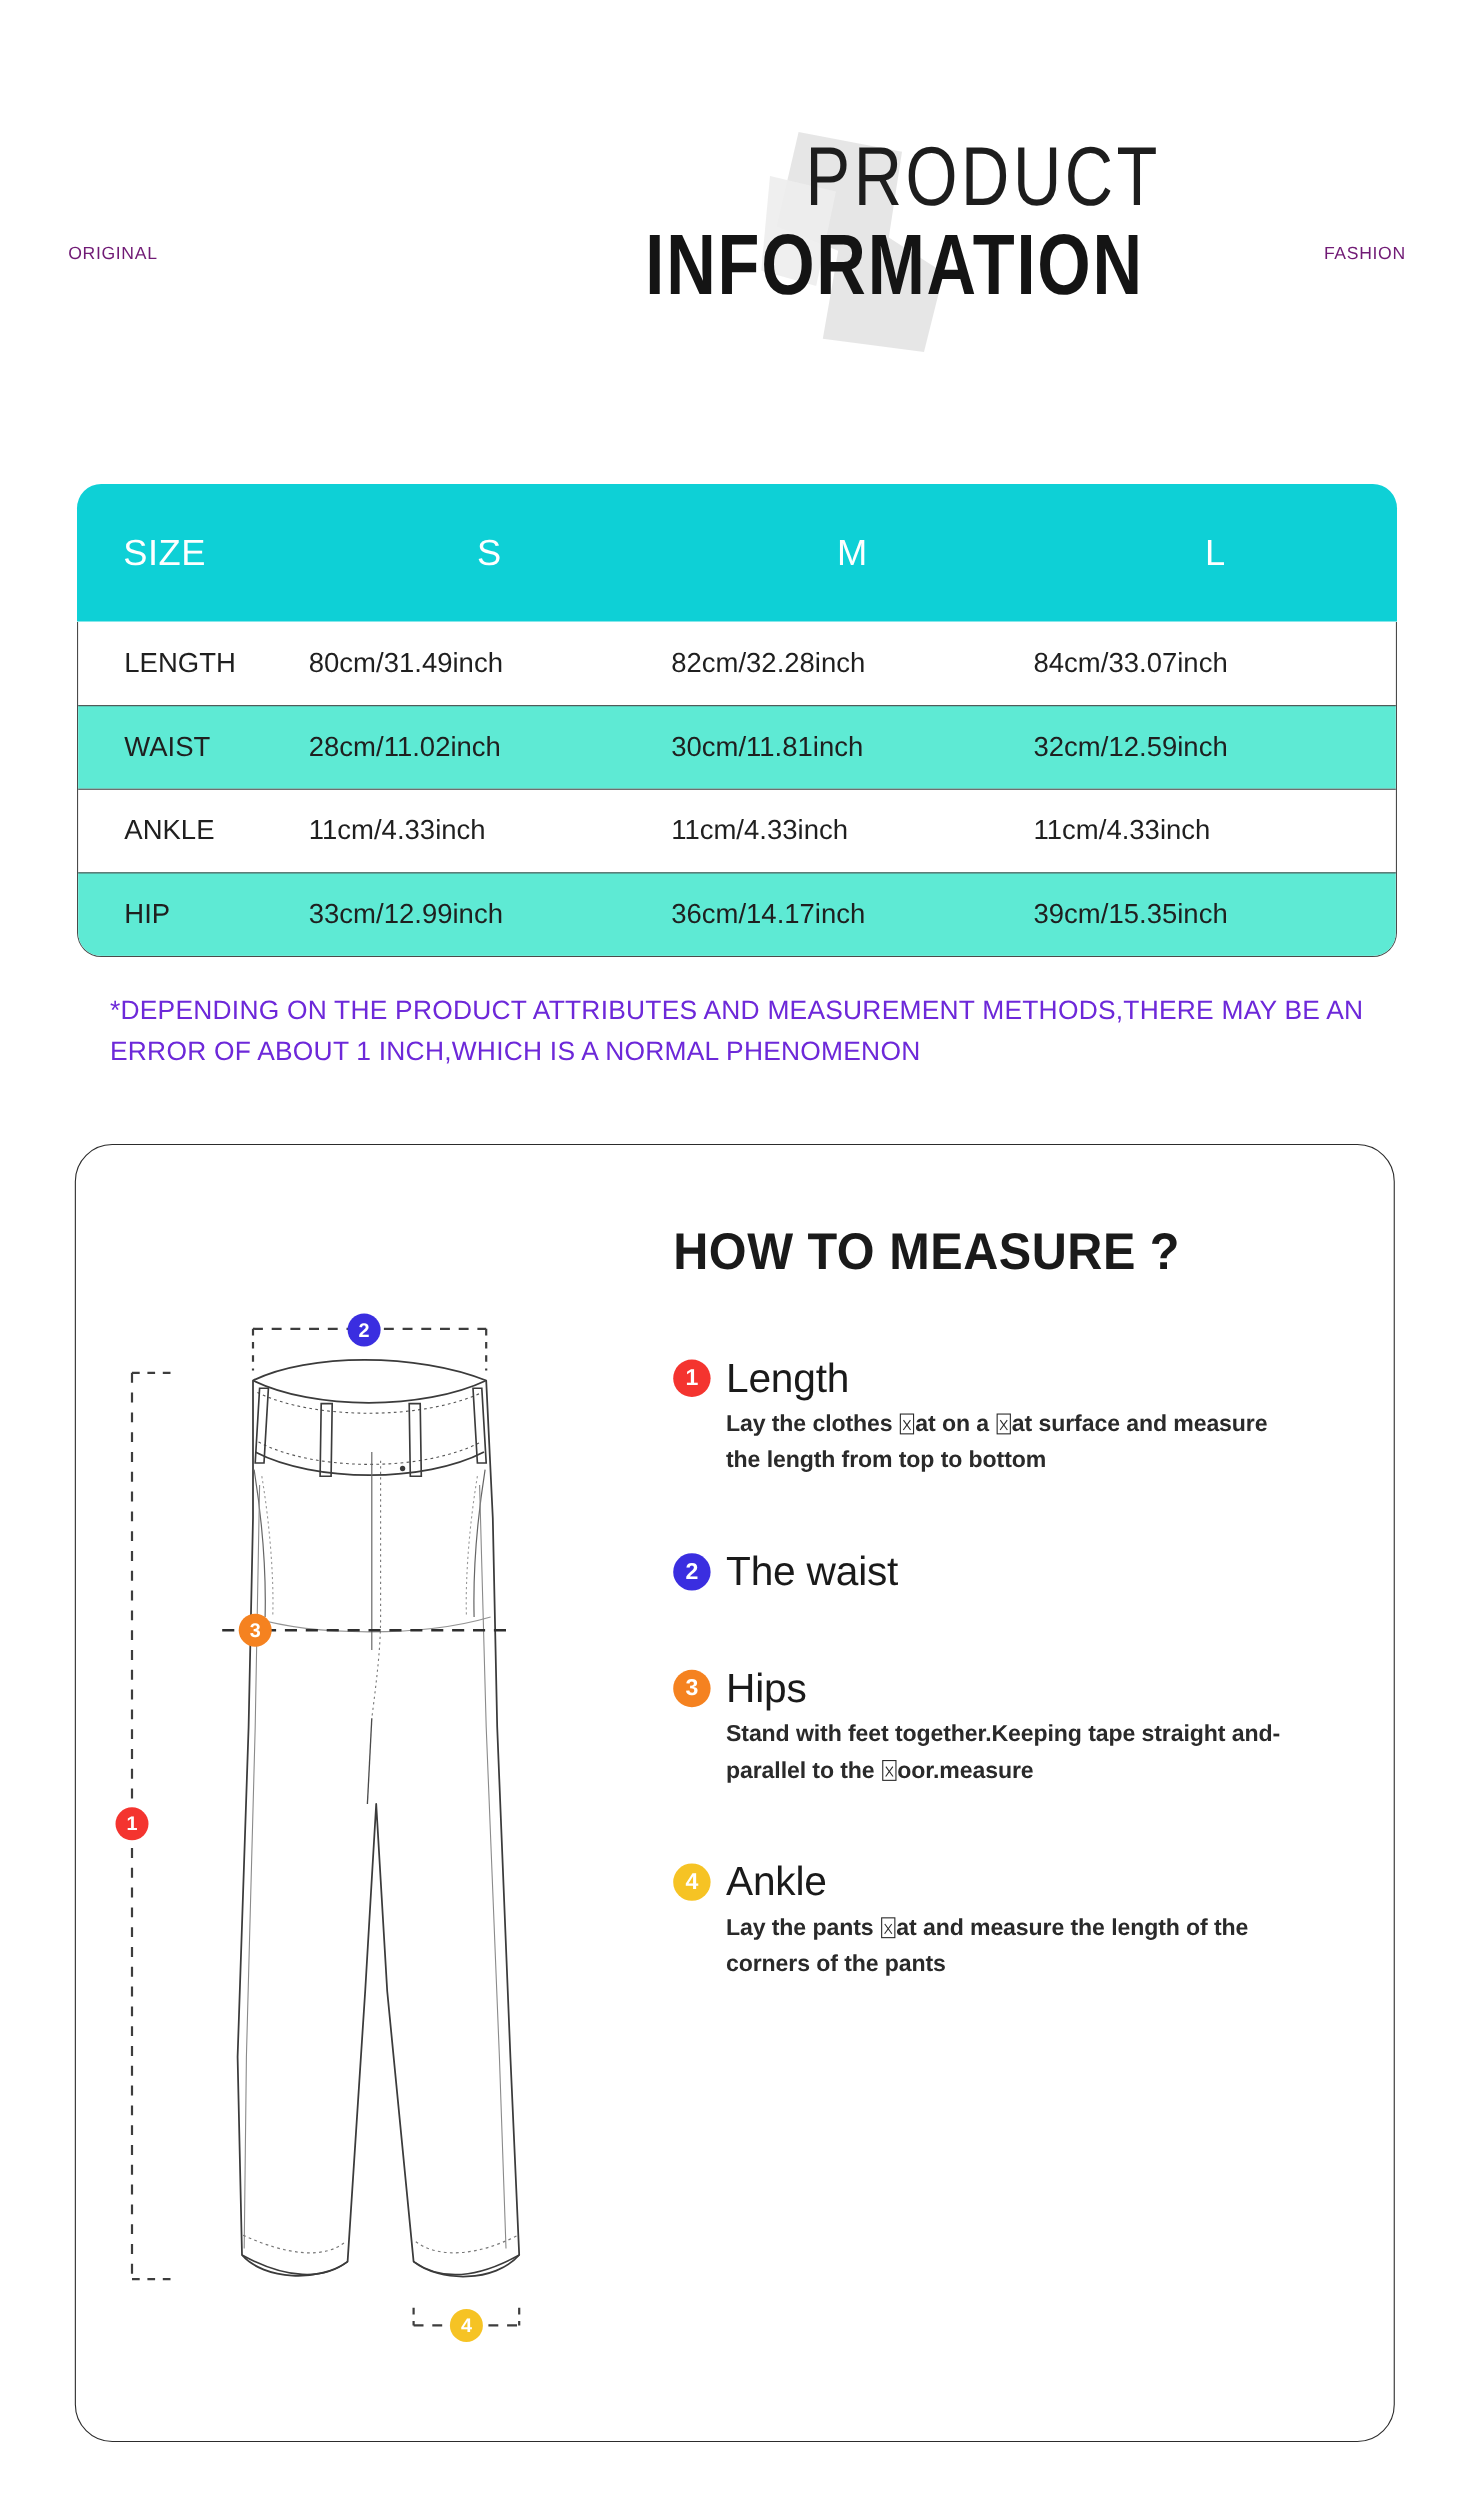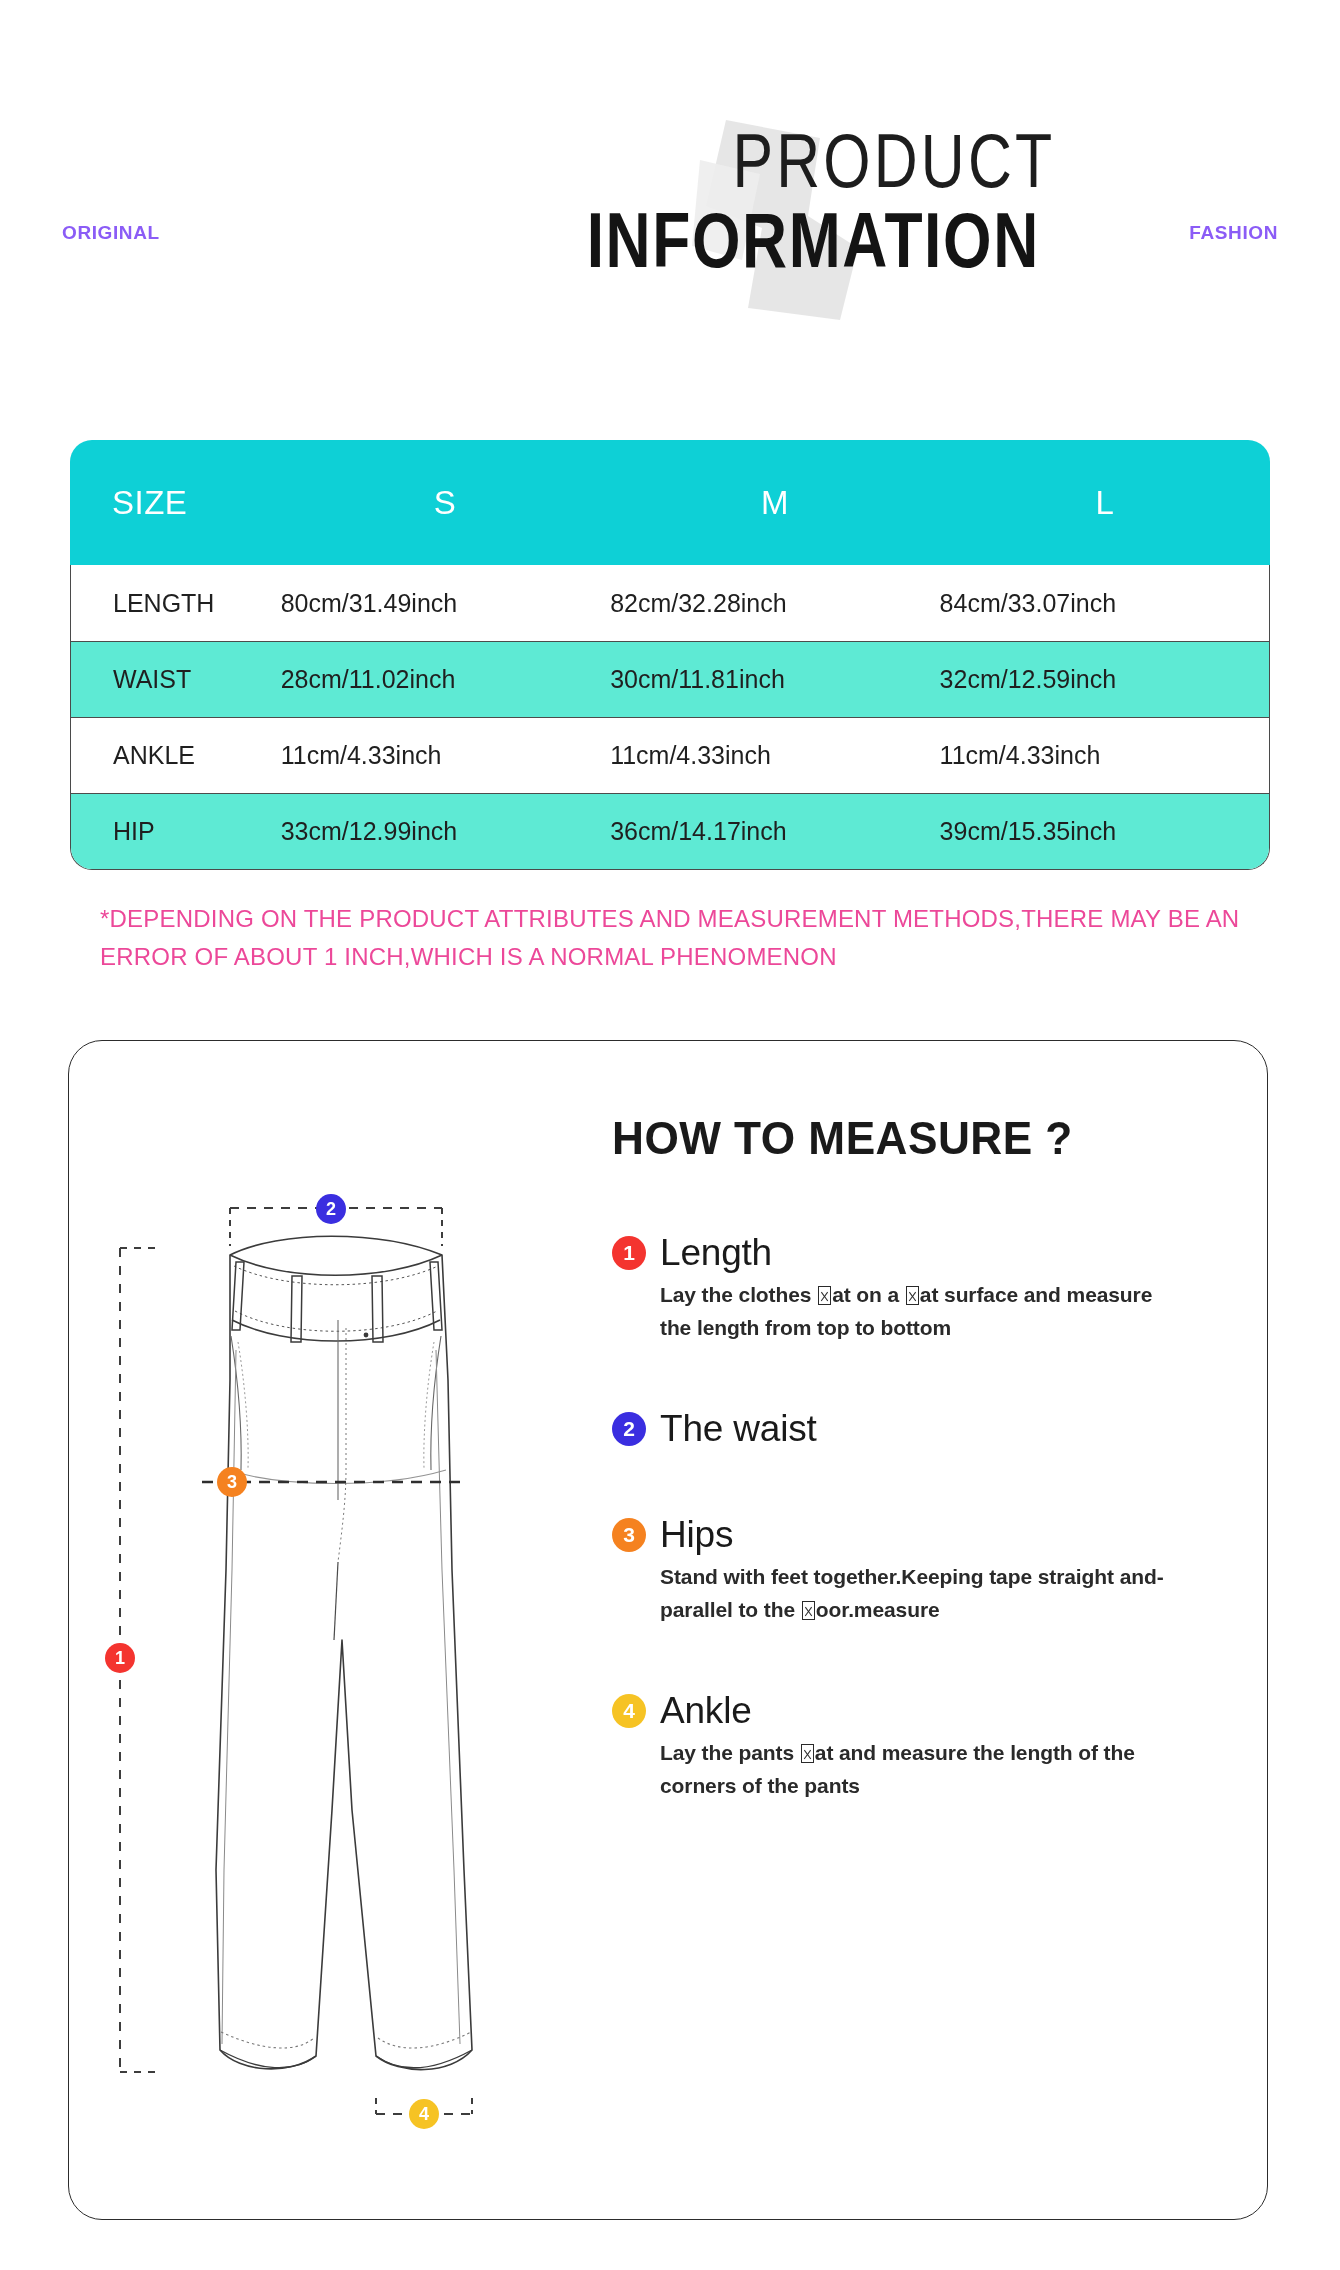--- a/index.html
+++ b/index.html
@@ -27,24 +27,24 @@
     height: 420px;
   }
   .header-deco {
     position: absolute;
     left: 690px; top: 120px;
     width: 170px; height: 200px;
     overflow: visible;
   }
   .side-label {
     position: absolute;
-    font-size: 19px;
+    font-size: 16px;
     letter-spacing: 0.6px;
-    color: #8b5cf6;
-    font-weight: 700;
+    color: #701a75;
+    font-weight: 400;
     white-space: nowrap;
   }
   .side-label.left  { left: 62px;  top: 222px; }
   .side-label.right { right: 62px; top: 222px; }
 
   .title-wrap {
     position: absolute;
     left: 0; top: 120px;
     width: 1096px;
     text-align: right;
@@ -118,21 +118,21 @@
   .st-head .cell.c2,
   .st-head .cell.c3 { text-align: center; }
 
   
   .disclaimer {
     position: absolute;
     left: 100px; top: 900px;
     width: 1150px;
     font-size: 24px;
     line-height: 38px;
-    color: #ec4899;
+    color: #6d28d9;
     font-weight: 400;
     letter-spacing: 0.2px;
   }
 
   
   .measure-panel {
     position: absolute;
     left: 68px; top: 1040px;
     width: 1200px;
     height: 1180px;

